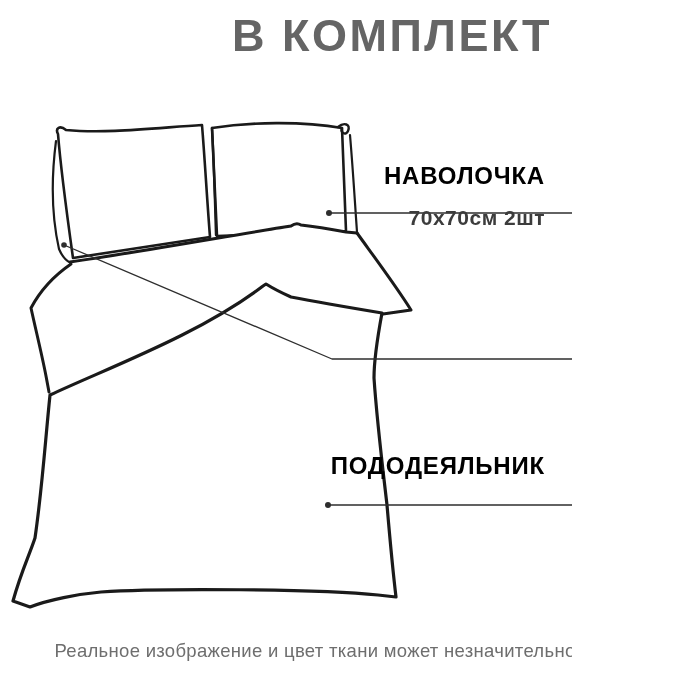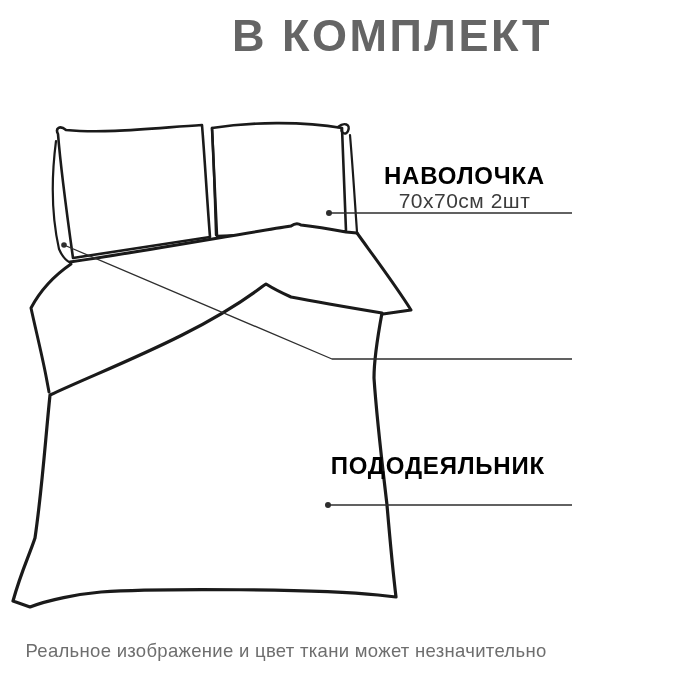--- a/index.html
+++ b/index.html
@@ -11,28 +11,28 @@
   #title{
     position:absolute;top:12px;right:20px;text-align:right;
     font-size:45px;font-weight:700;line-height:47px;letter-spacing:2.5px;
     color:#656565;white-space:nowrap;
   }
   
   #bed-svg{position:absolute;left:0;top:0;}
   
   .callout{position:absolute;right:27px;text-align:right;white-space:nowrap;}
   .callout-name{font-size:24px;font-weight:700;letter-spacing:0.8px;color:#000000;line-height:25px;}
-  .callout-size{font-size:21px;font-weight:400;letter-spacing:0.5px;color:#3c3c3c;line-height:23px;margin-top:1px;text-align:center;}
+  .callout-size{font-size:21px;font-weight:700;letter-spacing:0.5px;color:#3c3c3c;line-height:23px;margin-top:18px;}
   #callout-1{top:163px;}
   #callout-2{top:308px;}
   #callout-3{top:453px;}
   
   #disclaimer{
     position:absolute;left:0;top:637px;width:100%;text-align:center;
-    font-size:18.5px;color:#6e6e6e;line-height:27.5px;letter-spacing:0.3px;
+    font-size:18.5px;color:#6e6e6e;line-height:27.5px;letter-spacing:0.3px;padding-left:29px;
   }
 </style>
 </head>
 <body>
 
 <div id="stage">
 
   <svg id="bed-svg" width="700" height="700" viewBox="0 0 700 700" xmlns="http://www.w3.org/2000/svg">
     <g fill="none" stroke="#1a1a1a" stroke-linecap="round" stroke-linejoin="round">
 

